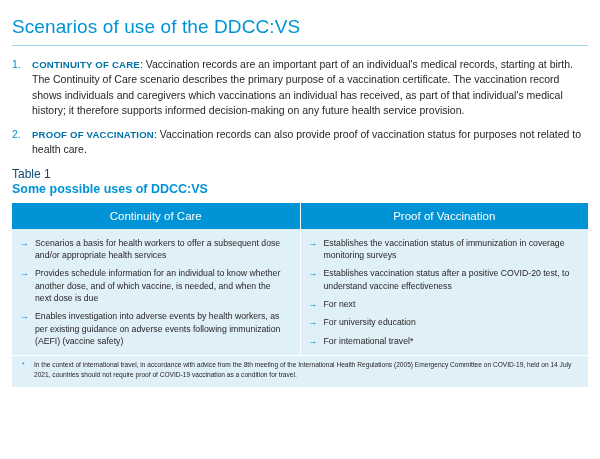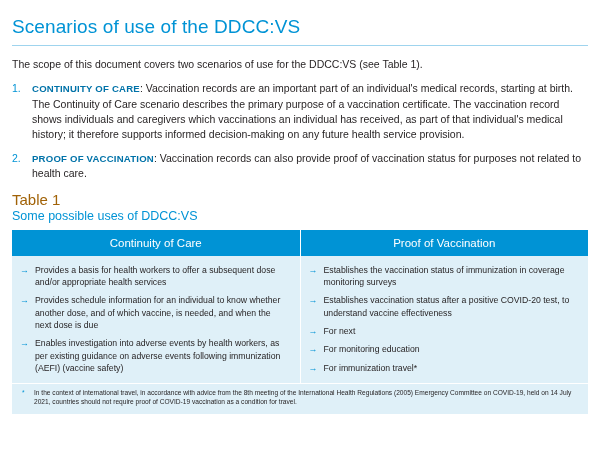--- a/index.html
+++ b/index.html
@@ -61,29 +61,29 @@
     color: #0093d5;
     font-size: 10.5px;
   }
   .lead {
     color: #0072a8;
     font-weight: bold;
     font-size: 9.6px;
     letter-spacing: 0.2px;
   }
   .table-label {
-    color: #a16207;
-    font-size: 15px;
+    color: #0c4a6e;
+    font-size: 12px;
     margin: 9px 0 1px 0;
     font-weight: 400;
   }
   .table-caption {
     color: #0093d5;
     font-size: 12.5px;
-    font-weight: normal;
+    font-weight: bold;
     margin: 0 0 7px 0;
   }
   .tbl {
     border-collapse: collapse;
     width: 576px;
     table-layout: fixed;
   }
   .tbl th {
     background: #0093d5;
     color: #ffffff;
@@ -143,21 +143,20 @@
   }
 </style>
 </head>
 <body>
 
 <div class="page">
 
   <h1 class="title">Scenarios of use of the DDCC:VS</h1>
   <hr class="title-rule">
 
-  <p class="intro">The scope of this document covers two scenarios of use for the DDCC:VS (see Table 1).</p>
 
   <ol class="scenarios">
     <li>
       <span class="num">1.</span>
       <span class="lead">CONTINUITY OF CARE</span><span>: Vaccination records are an important part of an individual's medical records, starting at birth. The Continuity of Care scenario describes the primary purpose of a vaccination certificate. The vaccination record shows individuals and caregivers which vaccinations an individual has received, as part of that individual's medical history; it therefore supports informed decision-making on any future health service provision.</span>
     </li>
     <li>
       <span class="num">2.</span>
       <span class="lead">PROOF OF VACCINATION</span><span>: Vaccination records can also provide proof of vaccination status for purposes not related to health care.</span>
     </li>
@@ -172,21 +171,21 @@
         <th>Continuity of Care</th>
         <th>Proof of Vaccination</th>
       </tr>
     </thead>
     <tbody>
       <tr>
         <td>
           <ul class="bullets">
             <li>
               <span class="arrow">→</span>
-              <span>Provides a basis for health workers to offer a subsequent dose and/or appropriate health services</span>
+              <span>Scenarios a basis for health workers to offer a subsequent dose and/or appropriate health services</span>
             </li>
             <li>
               <span class="arrow">→</span>
               <span>Provides schedule information for an individual to know whether another dose, and of which vaccine, is needed, and when the next dose is due</span>
             </li>
             <li>
               <span class="arrow">→</span>
               <span>Enables investigation into adverse events by health workers, as per existing guidance on adverse events following immunization (AEFI) (vaccine safety)</span>
             </li>
           </ul>
@@ -200,25 +199,25 @@
             <li>
               <span class="arrow">→</span>
               <span>Establishes vaccination status after a positive COVID-20 test, to understand vaccine effectiveness</span>
             </li>
             <li>
               <span class="arrow">→</span>
               <span>For next</span>
             </li>
             <li>
               <span class="arrow">→</span>
-              <span>For monitoring education</span>
-            </li>
-            <li>
-              <span class="arrow">→</span>
-              <span>For immunization travel*</span>
+              <span>For university education</span>
+            </li>
+            <li>
+              <span class="arrow">→</span>
+              <span>For international travel*</span>
             </li>
           </ul>
         </td>
       </tr>
       <tr class="footnote-row">
         <td colspan="2">
           <div class="footnote">
             <span class="star">*</span>
             <span>In the context of international travel, in accordance with advice from the 8th meeting of the International Health Regulations (2005) Emergency Committee on COVID-19, held on 14 July 2021, countries should not require proof of COVID-19 vaccination as a condition for travel.</span>
           </div>

